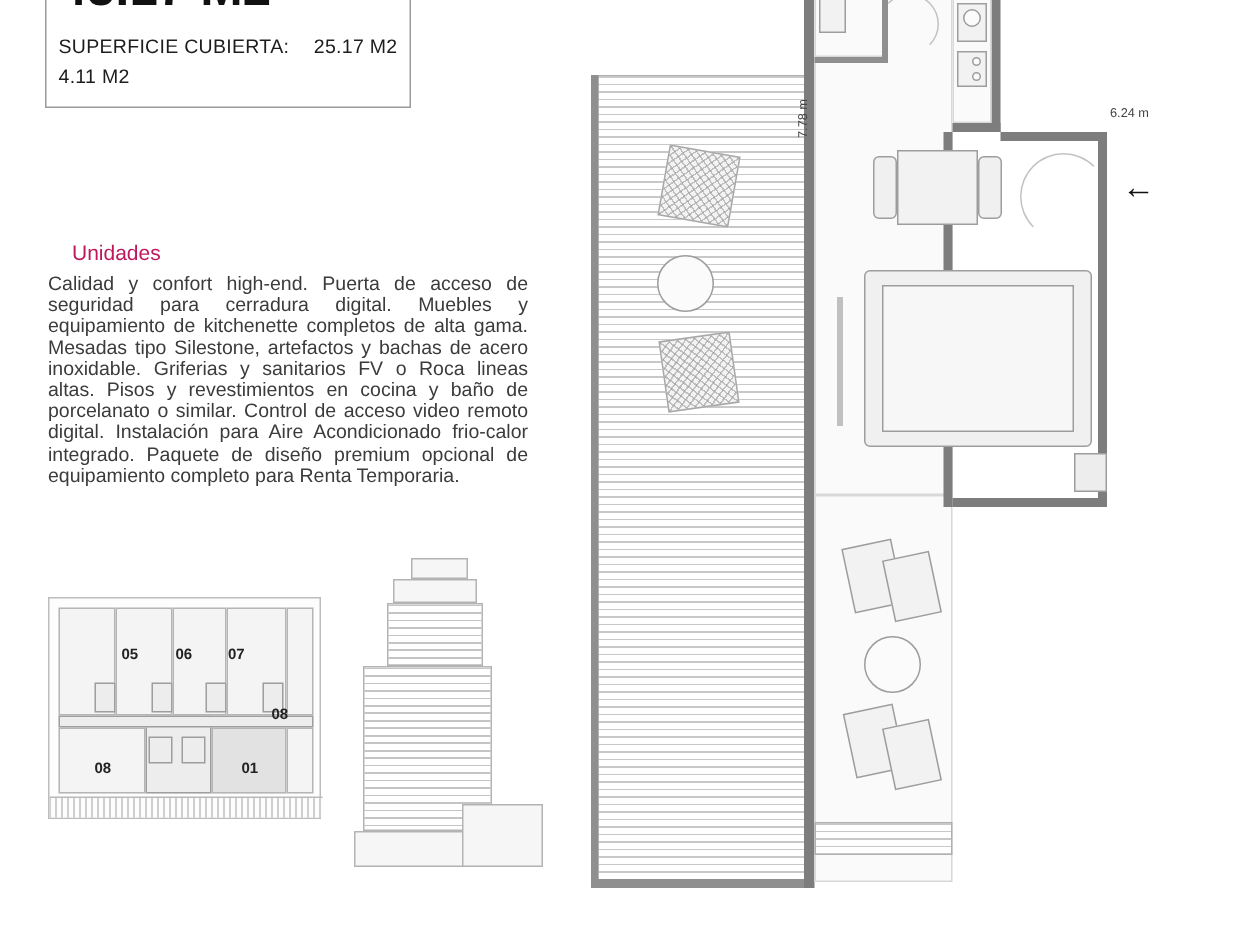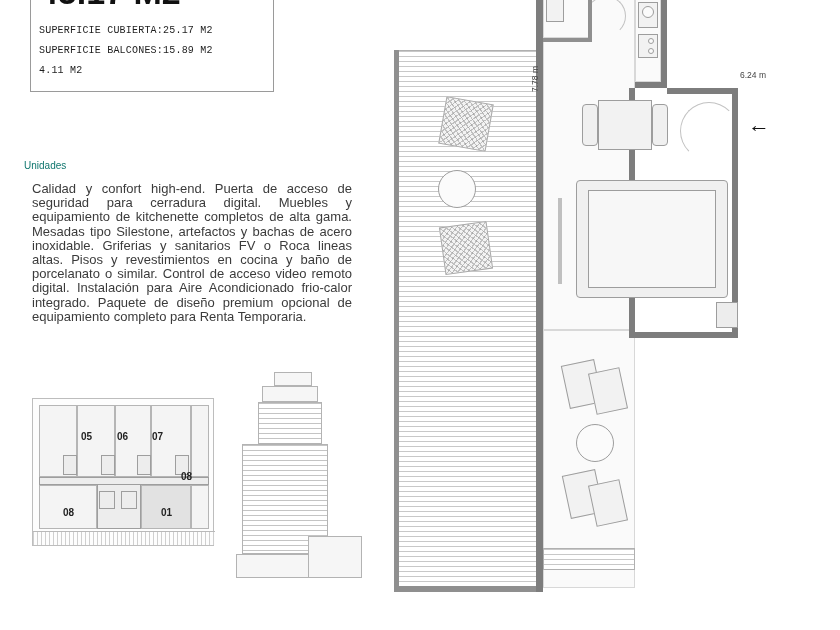--- a/index.html
+++ b/index.html
@@ -29,35 +29,35 @@
   .spec-title {
     font-size: 34px;
     font-weight: bold;
     letter-spacing: 0px;
     line-height: 38px;
     margin: 0 0 10px 0;
     color: #111;
   }
   .spec-row {
     display: flex;
-    font-size: 10px;
+    justify-content: space-between;
+    font-size: 13px;
     letter-spacing: 0.2px;
     line-height: 20px;
     color: #1d1d1d;
-    font-family: Liberation Mono, monospace;
   }
   .spec-row .label { text-transform: uppercase; }
   .spec-row .value { text-transform: uppercase; }
 
   .unidades-title {
     position: absolute;
-    left: 24px;
+    left: 48px;
     top: 160px;
-    font-size: 10px;
-    color: #0f766e;
+    font-size: 14px;
+    color: #be185d;
   }
   .unidades-body {
     position: absolute;
     left: 32px;
     top: 182px;
     width: 320px;
     font-size: 13px;
     line-height: 14.2px;
     color: #3b3b3b;
     text-align: justify;
@@ -191,24 +191,20 @@
 </style>
 </head>
 <body>
 
 <div class="spec-box">
   <div class="spec-title">45.17 M2</div>
 
   <div class="spec-row">
     <span class="label">Superficie cubierta:</span>
     <span class="value">25.17 M2</span>
-  </div>
-  <div class="spec-row">
-    <span class="label">Superficie balcones:</span>
-    <span class="value">15.89 M2</span>
   </div>
   <div class="spec-row">
     <span class="value">4.11 M2</span>
   </div>
 </div>
 
 <div class="unidades-title">Unidades</div>
 <div class="unidades-body">Calidad y confort high-end. Puerta de acceso de seguridad para cerradura digital. Muebles y equipamiento de kitchenette completos de alta gama. Mesadas tipo Silestone, artefactos y bachas de acero inoxidable. Griferias y sanitarios FV o Roca lineas altas. Pisos y revestimientos en cocina y baño de porcelanato o similar. Control de acceso video remoto digital. Instalación para Aire Acondicionado frio-calor integrado. Paquete de  diseño premium opcional de equipamiento completo para Renta Temporaria.</div>
 
 <div class="keyplan">

